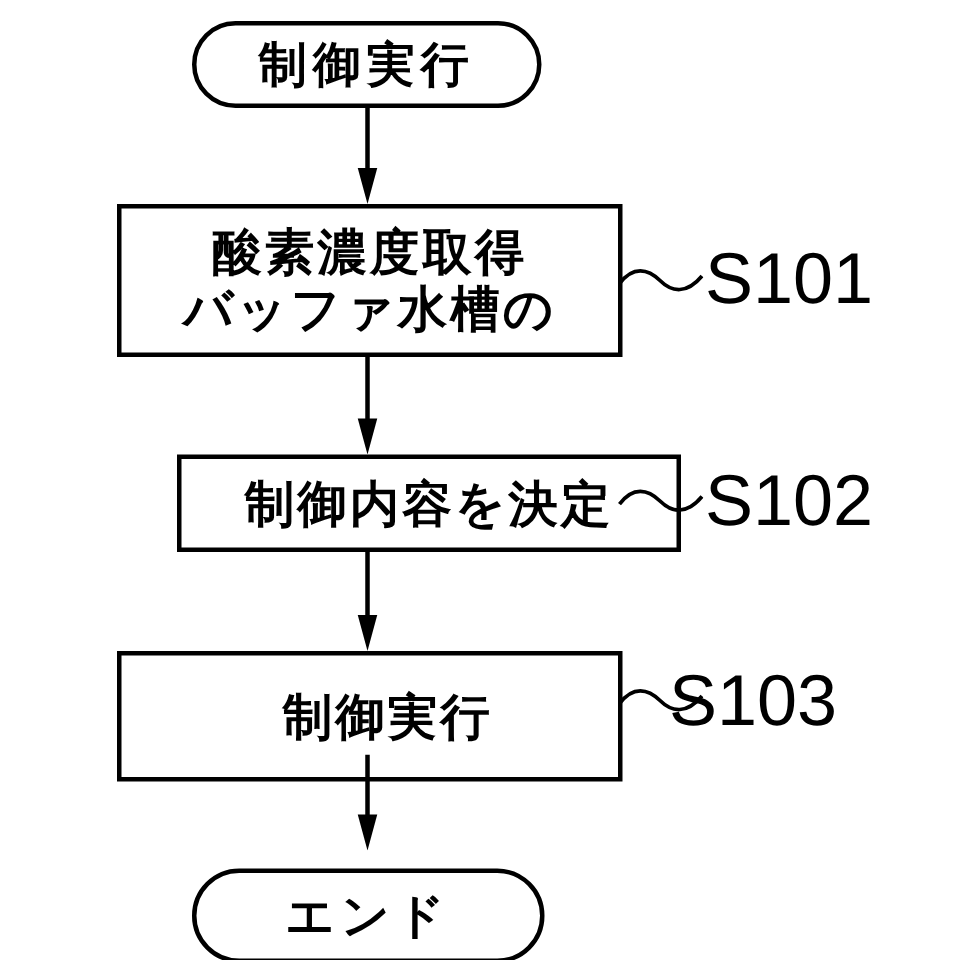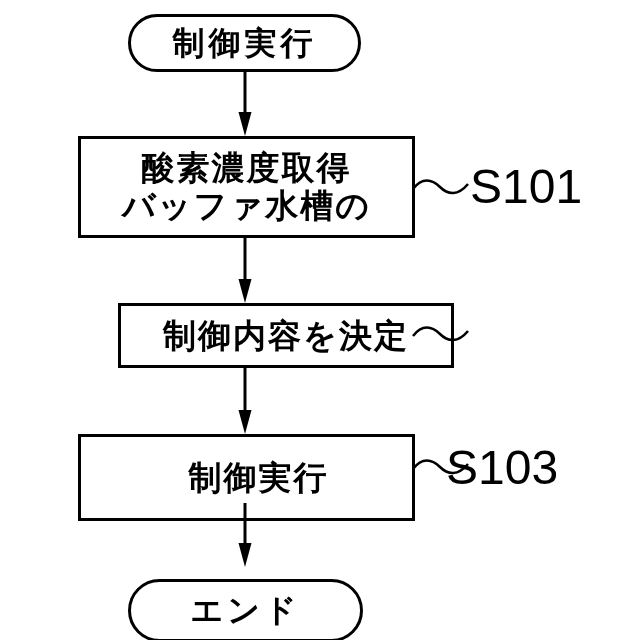--- a/index.html
+++ b/index.html
@@ -86,20 +86,21 @@
   </svg>
 
   <div class="node process" style="left:78px; top:303px; width:336px; height:65px;margin-left:40px;">
     <span class="node-label">制御内容を決定</span>
   </div>
 
   <svg class="tilde-svg" style="left:412px; top:323px;" width="57" height="24" viewBox="0 0 57 24">
     <path d="M1,13 C10,1 20,3 28,11 C36,19 46,20 56,8" fill="none" stroke="#000000" stroke-width="2.5"></path>
   </svg>
 
+  <div class="step-ref" style="left:470px; top:313px;">S102</div>
 
   <svg class="arrow-svg" style="left:235px; top:368px;" width="20" height="66" viewBox="0 0 20 66" preserveAspectRatio="none">
     <line x1="10" y1="0" x2="10" y2="44" stroke="#000000" stroke-width="3"></line>
     <polygon points="10,66 3.5,42 16.5,42" fill="#000000"></polygon>
   </svg>
 
   <div class="node process" style="left:78px; top:434px; width:337px; height:87px;padding-left:24px;">
     <span class="node-label">制御実行</span>
   </div>
 

